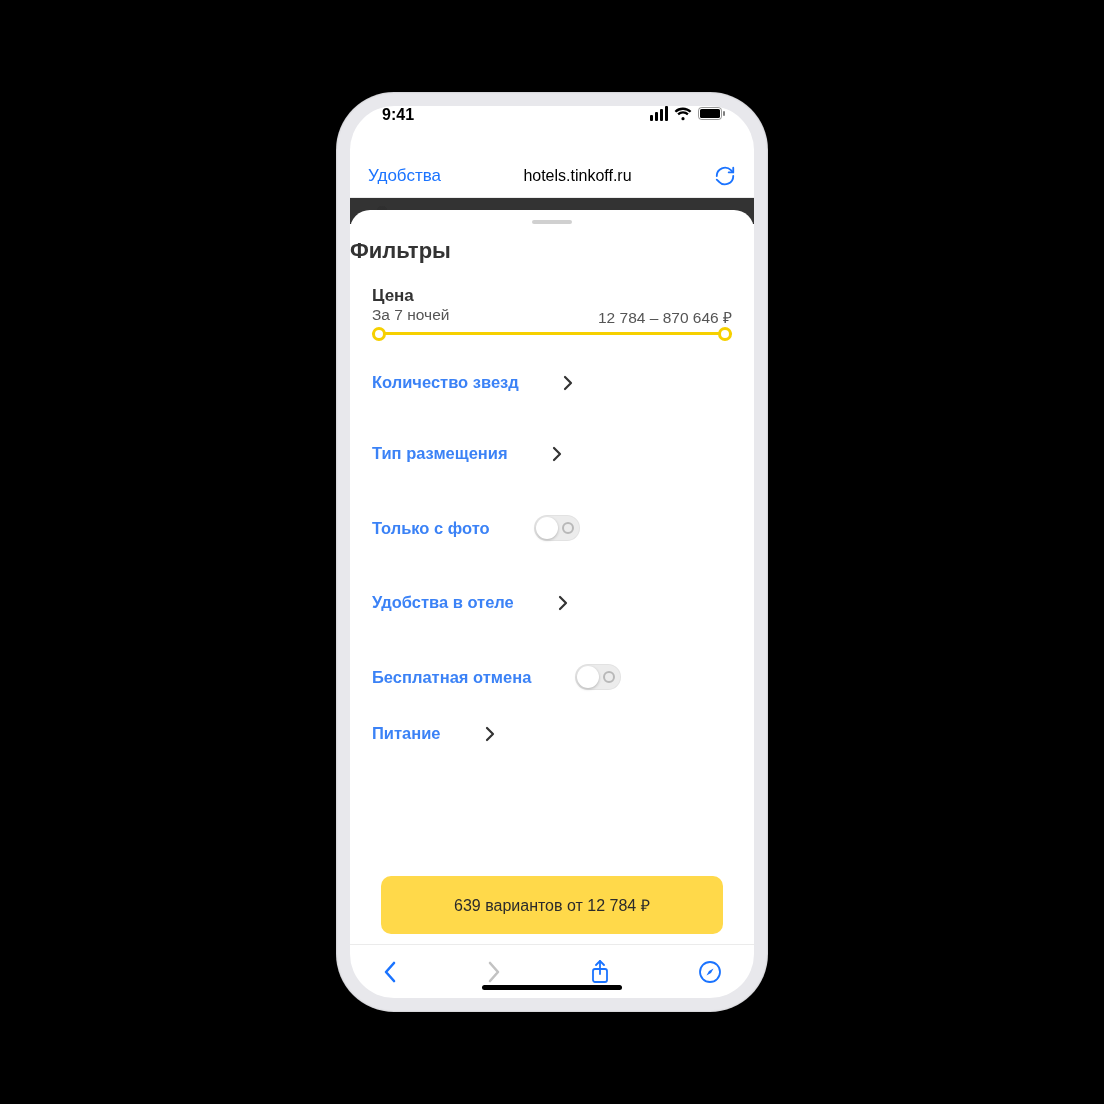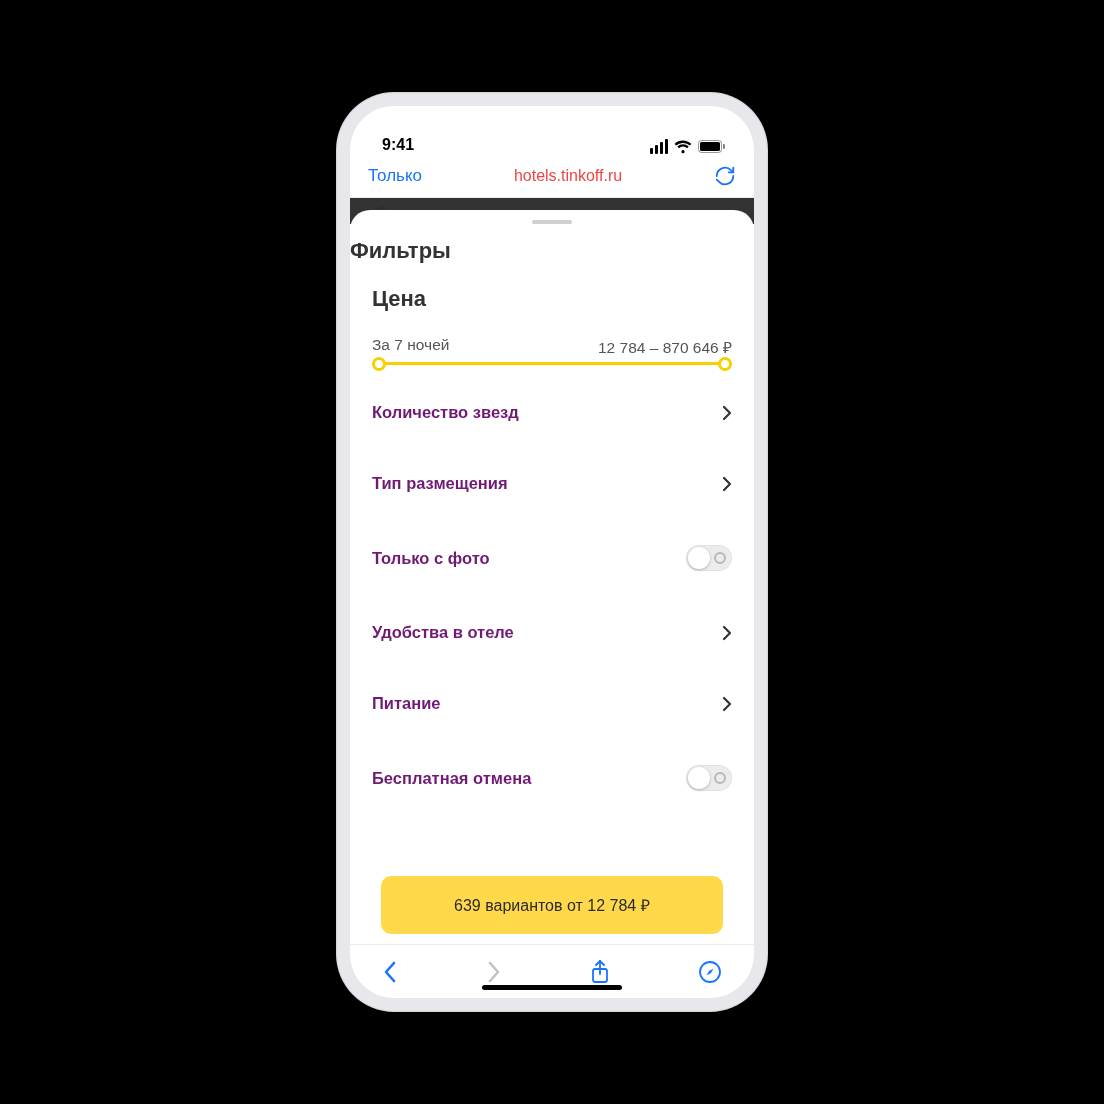--- a/index.html
+++ b/index.html
@@ -28,21 +28,21 @@
       border-radius: 44px;
       overflow: hidden;
       position: relative;
       display: flex;
       flex-direction: column;
     }
     
     .status-bar {
       height: 48px;
       display: flex;
-      align-items: flex-end;
+      align-items: flex-start;
       justify-content: space-between;
       padding: 0 28px 0 32px;
       font-size: 16px;
       font-weight: 600;
       color: #000;
     }
     .status-icons { display: flex; align-items: center; gap: 6px; }
     .signal-bars { display: flex; align-items: flex-end; gap: 2px; }
     .signal-bars span { width: 3px; background:#000; border-radius:1px; }
     .signal-bars span:nth-child(1){height:6px;}
@@ -53,21 +53,21 @@
     
     .browser-bar {
       height: 44px;
       display: flex;
       align-items: center;
       padding: 0 18px;
       gap: 12px;
       border-bottom: 0.5px solid rgba(0,0,0,0.08);
     }
     .close-btn { color:#1a73ff; font-size:17px; font-weight:400; }
-    .url { flex:1; text-align:center; color:#ef4444; font-size:16px; font-weight:500; }
+    .url { flex:1; text-align:center; color:#000000; font-size:16px; font-weight:500; }
     .reload-btn { color:#1a73ff; }
     .reload-btn svg { display:block; }
     
     .bg-strip { height: 26px; background:#333; position:relative; }
     .bg-strip::before{
       content:""; position:absolute; left:18px; top:3px; width:28px; height:20px;
       background: radial-gradient(circle, rgba(0,0,0,0.15) 30%, transparent 32%);
       opacity:0.5;
     }
     
@@ -77,34 +77,34 @@
       border-radius: 20px 20px 0 0;
       margin-top:-14px;
       position:relative;
       display:flex;
       flex-direction:column;
       overflow:hidden;
     }
     .grabber { width:40px; height:4px; background:#d0d0d0; border-radius:3px; margin:10px auto 0; }
     .sheet-title { text-align:left; font-size:22px; font-weight:700; color:#333; margin:14px 0 22px; }
     .content { flex:1; padding:0 22px; overflow:hidden; }
-    .section-label { font-size:22px; font-weight:700; color:#333; margin-bottom:24px; }
+    .section-label { font-size:17px; font-weight:700; color:#333; }
     .price-row { display:flex; justify-content:space-between; font-size:15.5px; color:#555; margin-bottom:4px; }
     .slider-track {
       position:relative; height:3px; background:#f6d000; border-radius:2px; margin-bottom:12px;
     }
     .slider-handle {
       position:absolute; top:50%; width:14px; height:14px; border:3px solid #f6d000; background:#fff; border-radius:50%; transform:translate(-50%,-50%);
     }
     .slider-handle.left{ left:0; transform:translate(0,-50%);}
     .slider-handle.right{ right:0; transform:translate(0,-50%);}
     .filter-row {
-      display:flex; align-items:center; justify-content:space-between;
+      display:flex; align-items:center; 
       padding:26px 0;
-      font-size:16.5px; font-weight:700; color:#701a75;gap:44px;
+      font-size:16.5px; font-weight:700; color:#3b82f6;gap:44px;
     }
     .chevron { color:#333; }
     .chevron svg{display:block;}
     .toggle {
       width:46px; height:26px; background:#ececec; border-radius:14px; position:relative;
       box-shadow: inset 0 0 0 1px rgba(0,0,0,0.04);
     }
     .toggle-knob {
       position:absolute; left:2px; top:2px; width:22px; height:22px; background:#fff; border-radius:50%;
       box-shadow:0 1px 3px rgba(0,0,0,0.25);
@@ -155,21 +155,21 @@
           <svg width="28" height="13" viewBox="0 0 28 13">
               <rect x="0.5" y="0.5" width="23" height="12" rx="3" fill="none" stroke="#000" stroke-opacity="0.4"></rect>
               <rect x="2" y="2" width="20" height="9" rx="1.6" fill="#000"></rect>
               <rect x="25" y="4" width="2" height="5" rx="1" fill="#000" fill-opacity="0.5"></rect>
             </svg>
         </span>
       </div>
     </div>
 
     <div class="browser-bar">
-      <span class="close-btn">Только</span>
+      <span class="close-btn">Удобства</span>
       <span class="url">hotels.tinkoff.ru</span>
       <span class="reload-btn">
         <svg width="22" height="22" viewBox="0 0 24 24" fill="none" stroke="#1a73ff" stroke-width="2" stroke-linecap="round" stroke-linejoin="round">
             <path d="M3 12a9 9 0 0 1 15.5-6.3L21 8"></path>
             <path d="M21 3v5h-5"></path>
             <path d="M21 12a9 9 0 0 1-15.5 6.3L3 16"></path>
           </svg>
       </span>
     </div>
 
@@ -218,36 +218,36 @@
 
         <div class="filter-row">
           <span>Удобства в отеле</span>
           <span class="chevron">
             <svg width="10" height="16" viewBox="0 0 10 16" fill="none" stroke="#333" stroke-width="2.2" stroke-linecap="round" stroke-linejoin="round">
                 <path d="M2 2l6 6-6 6"></path>
               </svg>
           </span>
         </div>
 
-        <div class="filter-row">
-          <span>Питание</span>
-          <span class="chevron">
-            <svg width="10" height="16" viewBox="0 0 10 16" fill="none" stroke="#333" stroke-width="2.2" stroke-linecap="round" stroke-linejoin="round">
-                <path d="M2 2l6 6-6 6"></path>
-              </svg>
-          </span>
-        </div>
-
         <div class="filter-row" style="padding-bottom:8px">
           <span>Бесплатная отмена</span>
           <div class="toggle">
             <div class="toggle-knob"></div>
             <div class="toggle-dot"></div>
           </div>
         </div>
+
+        <div class="filter-row">
+          <span>Питание</span>
+          <span class="chevron">
+            <svg width="10" height="16" viewBox="0 0 10 16" fill="none" stroke="#333" stroke-width="2.2" stroke-linecap="round" stroke-linejoin="round">
+                <path d="M2 2l6 6-6 6"></path>
+              </svg>
+          </span>
+        </div>
       </div>
 
       <div class="cta-wrap">
         <button class="cta-btn">639 вариантов от 12 784 ₽</button>
       </div>
     </div>
 
     <div class="bottom-bar">
       <span class="icon">
         <svg width="16" height="22" viewBox="0 0 14 22" fill="none" stroke="#1a73ff" stroke-width="2.6" stroke-linecap="round" stroke-linejoin="round">

